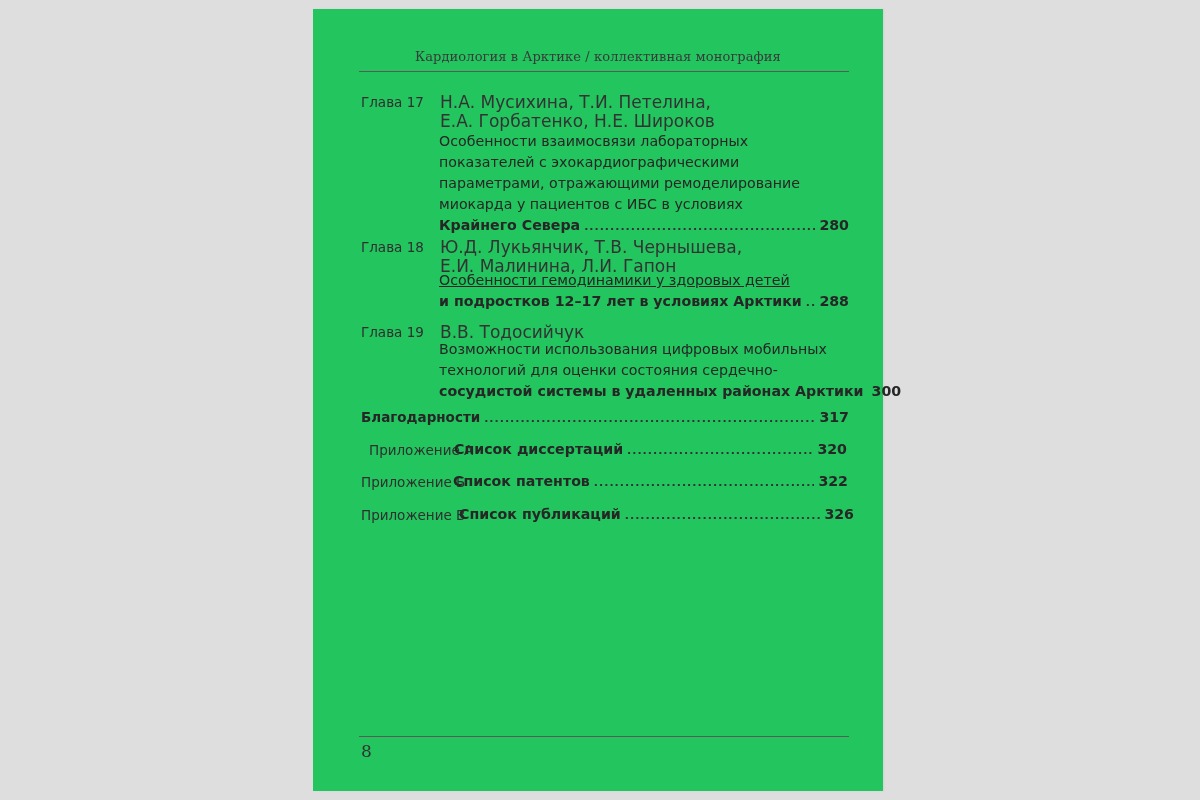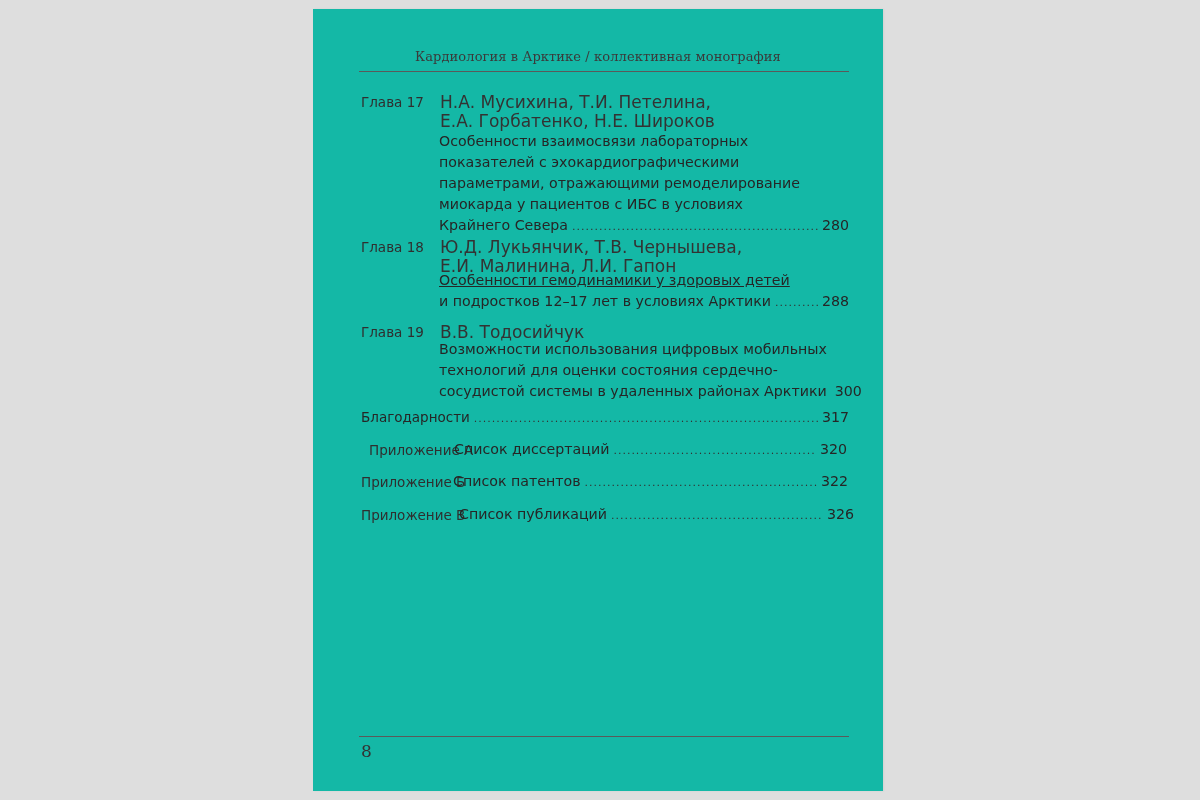--- a/index.html
+++ b/index.html
@@ -13,21 +13,21 @@
     position: relative;
     overflow: hidden;
     font-family: "Liberation Sans", sans-serif;
   }
   .page {
     position: absolute;
     left: 313px;
     top: 9px;
     width: 570px;
     height: 782px;
-    background: #14b8a6;
+    background: #22c55e;
     box-shadow: 1px 0 2px rgba(0,0,0,0.06);
   }
   .running-head {
     position: absolute;
     left: 0;
     top: 40px;
     width: 570px;
     text-align: center;
     font-family: "DejaVu Serif", serif;
     font-size: 13px;
@@ -90,20 +90,21 @@
     color: #262626;
   }
   .leader-row {
     position: absolute;
     display: flex;
     align-items: baseline;
     font-size: 14.2px;
     line-height: 21px;
     color: #262626;
     white-space: nowrap;
+    font-weight: bold;
   }
   .leader-row .txt { flex: 0 0 auto; }
   .leader-row .dots {
     flex: 1 1 auto;
     overflow: hidden;
     margin: 0 4px;
     color: #333;
     letter-spacing: 1px;
     font-size: 11px;
   }

